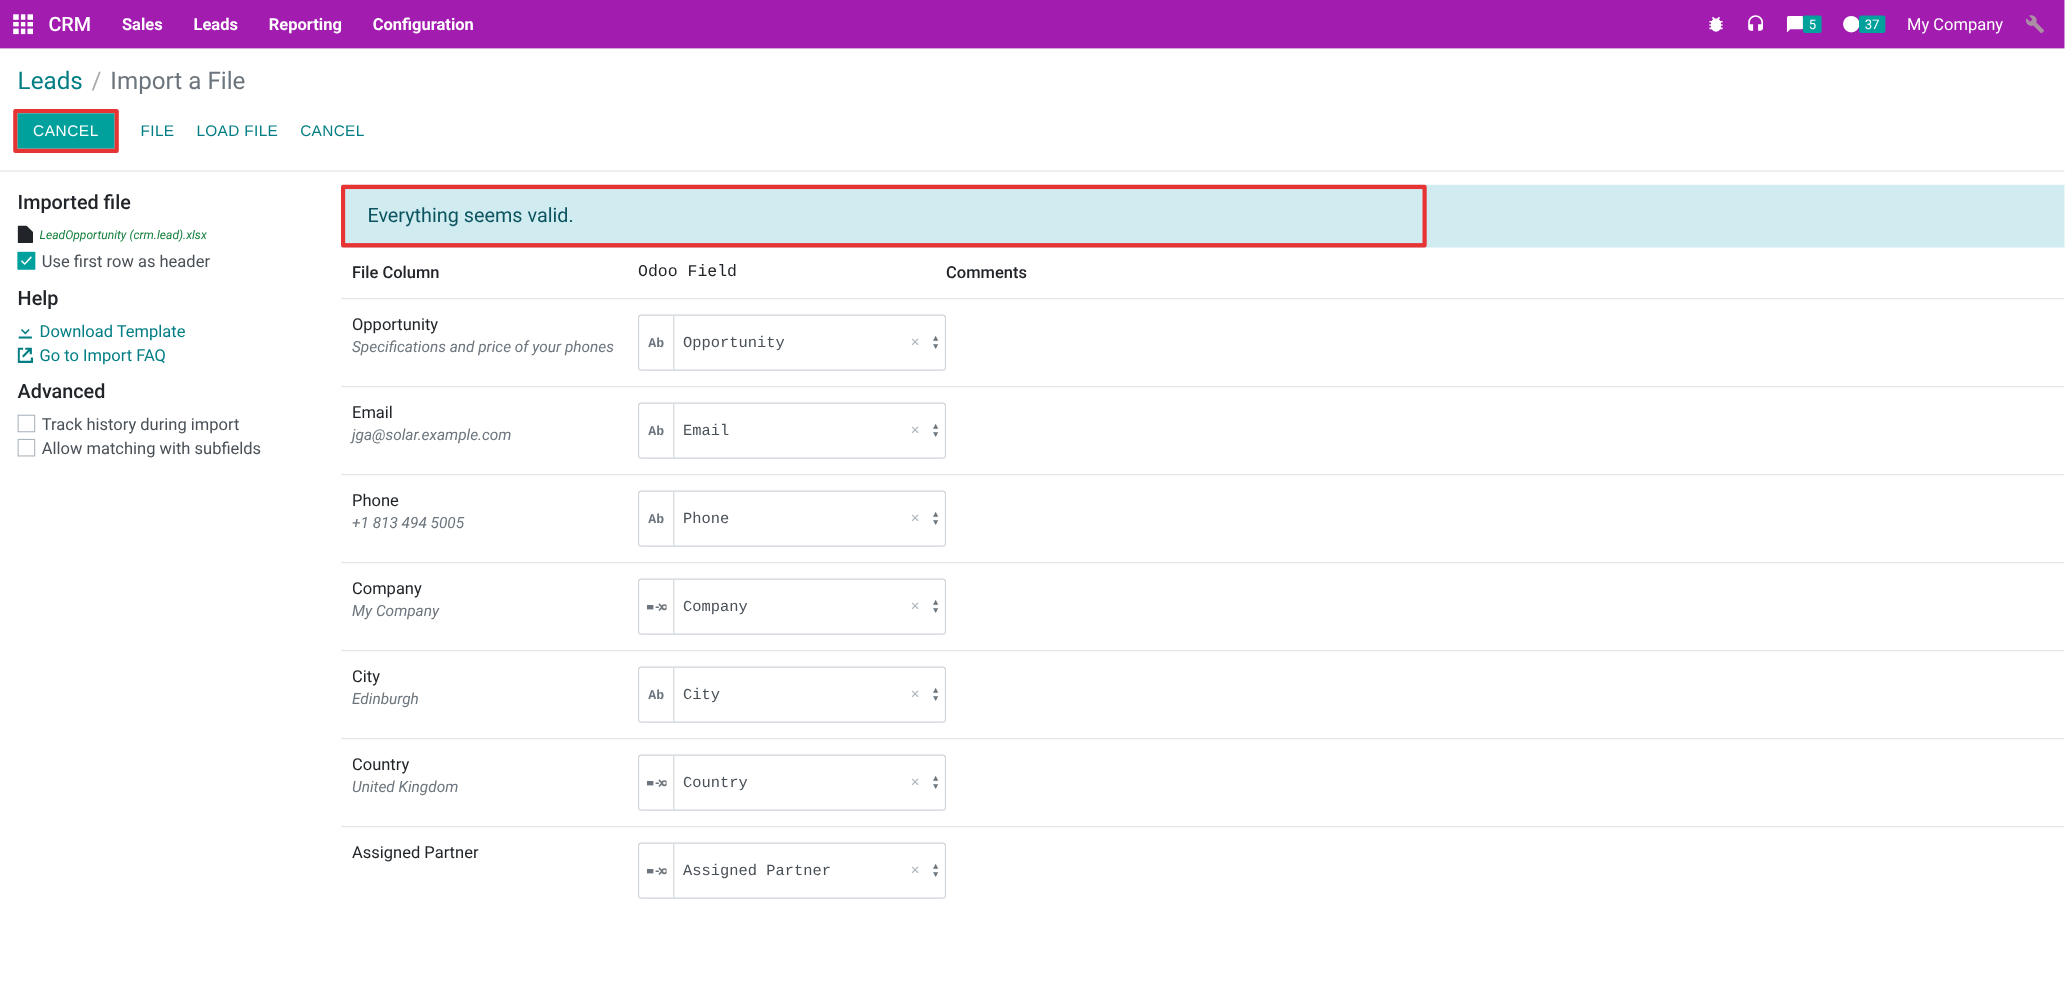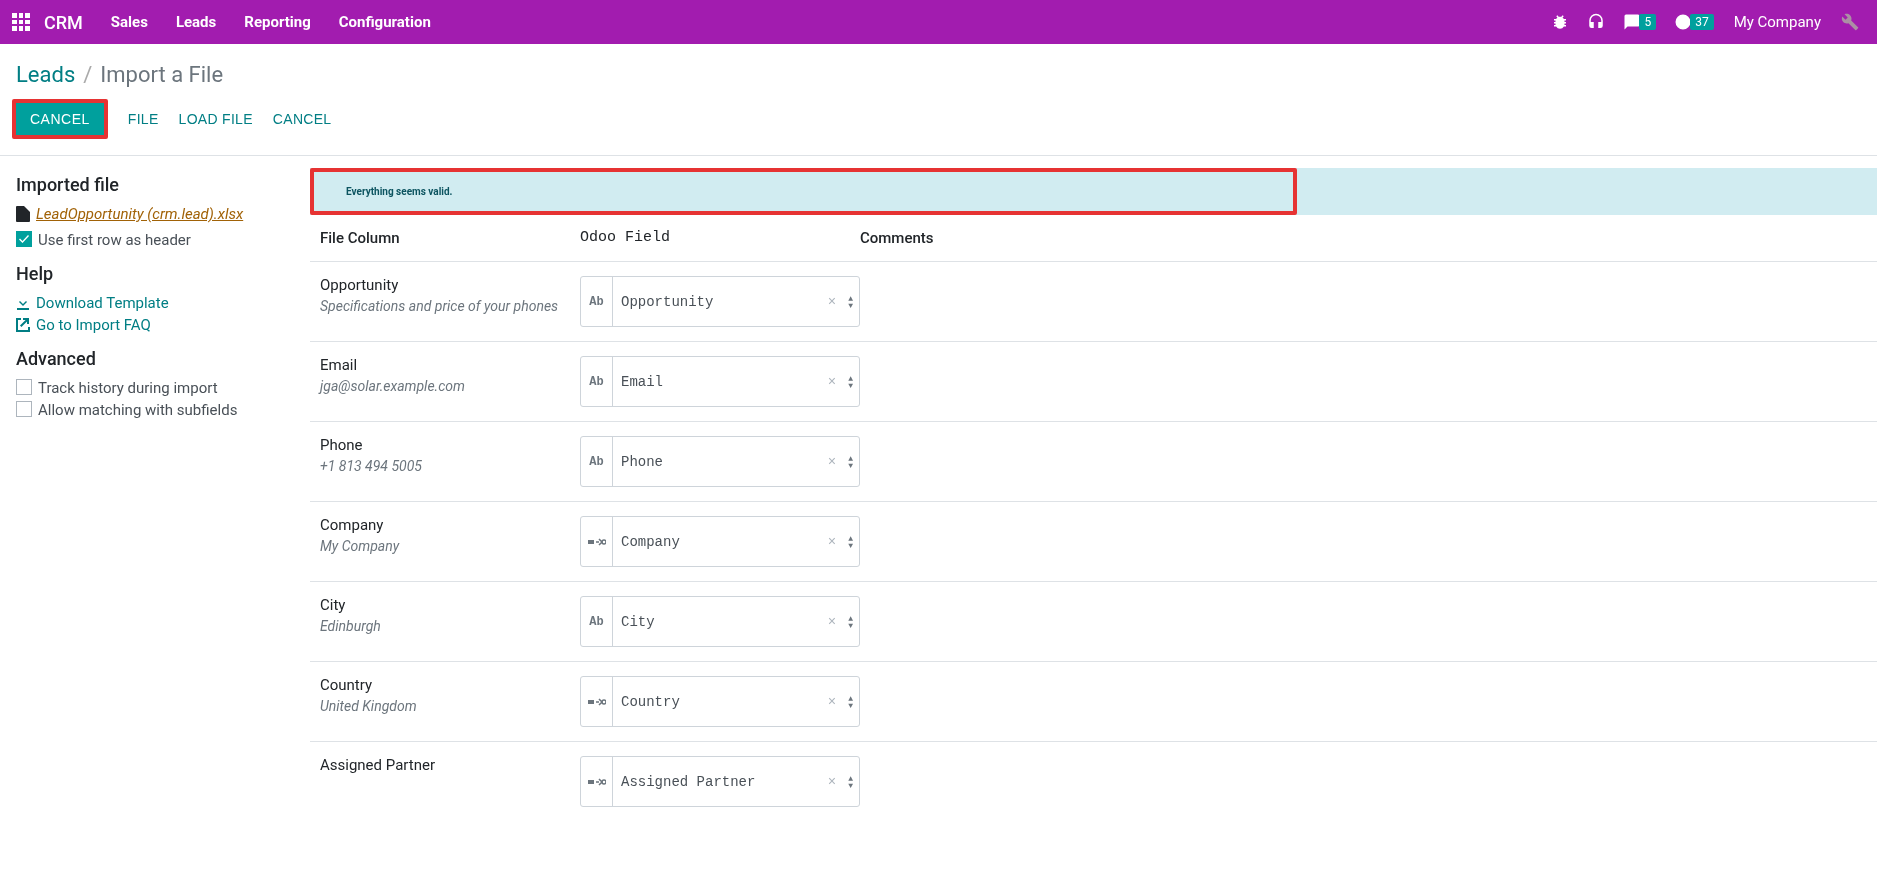--- a/index.html
+++ b/index.html
@@ -40,30 +40,30 @@
 
     .toolbar { padding: 12px 12px 16px 12px; display:flex; align-items:center; gap: 20px; border-bottom:1px solid #dee2e6; }
     .btn-primary { background:#00a09d; color:#fff; border:none; padding:8px 14px; font-size:14px; font-weight:500; cursor:pointer; letter-spacing:0.5px; }
     .btn-link { background:none; border:none; color:#017e84; font-size:14px; font-weight:500; cursor:pointer; letter-spacing:0.3px; }
     .highlight-red { border:4px solid #e63333; border-radius:2px; }
 
     .main { display:flex; }
     .sidebar { width: 310px; padding: 18px 16px; }
     .sidebar h3 { font-size:18px; font-weight:500; color:#212529; margin-bottom:10px; }
     .file-row { display:flex; align-items:center; gap:6px; margin-bottom:8px; }
-    .file-row .filename { font-style:italic; color:#a16207; font-size:15px;text-decoration:underline; }
+    .file-row .filename { font-style:italic; color:#15803d; font-size:11px; }
     .checkbox-row { display:flex; gap:6px; margin-bottom:4px; font-size:15px; }
     .checkbox { width:16px; height:16px; border:1px solid #adb5bd; display:inline-flex; align-items:center; justify-content:center; cursor:pointer; }
     .checkbox.checked { background:#00a09d; border-color:#00a09d; }
     .sidebar h3.help { margin-top:14px; }
     .sidebar .link-row { display:flex; align-items:center; gap:6px; color:#017e84; font-size:15px; cursor:pointer; margin-bottom:4px; }
     .sidebar h3.adv { margin-top:14px; }
 
     .content { flex:1; padding:0; position:relative; }
-    .validation-banner { background:#d1ecf1; color:#0c5460; padding:14px 32px; font-size:10px;font-weight:bold; }
+    .validation-banner { background:#d1ecf1; color:#0c5460; padding:14px 20px; font-size:18px; }
     .highlight-red-banner { border:4px solid #e63333; border-radius:2px; display:inline-block; width: calc(100% - 580px); min-width:970px; }
     .validation-outer { background:#d1ecf1; margin-top:12px; }
 
     .table-head { display:flex; padding:14px 0 14px 10px; font-size:15px; font-weight:500; color:#212529; }
     .col-file { width: 260px; }
     .col-odoo { width: 280px; font-family: Liberation Mono, monospace; }
     .col-comments { flex:1; }
 
     .map-row { display:flex; border-top:1px solid #dee2e6; padding:14px 0 14px 10px; align-items:flex-start; }
     .map-row .field-name { font-size:15px; color:#212529; margin-bottom:4px; }

